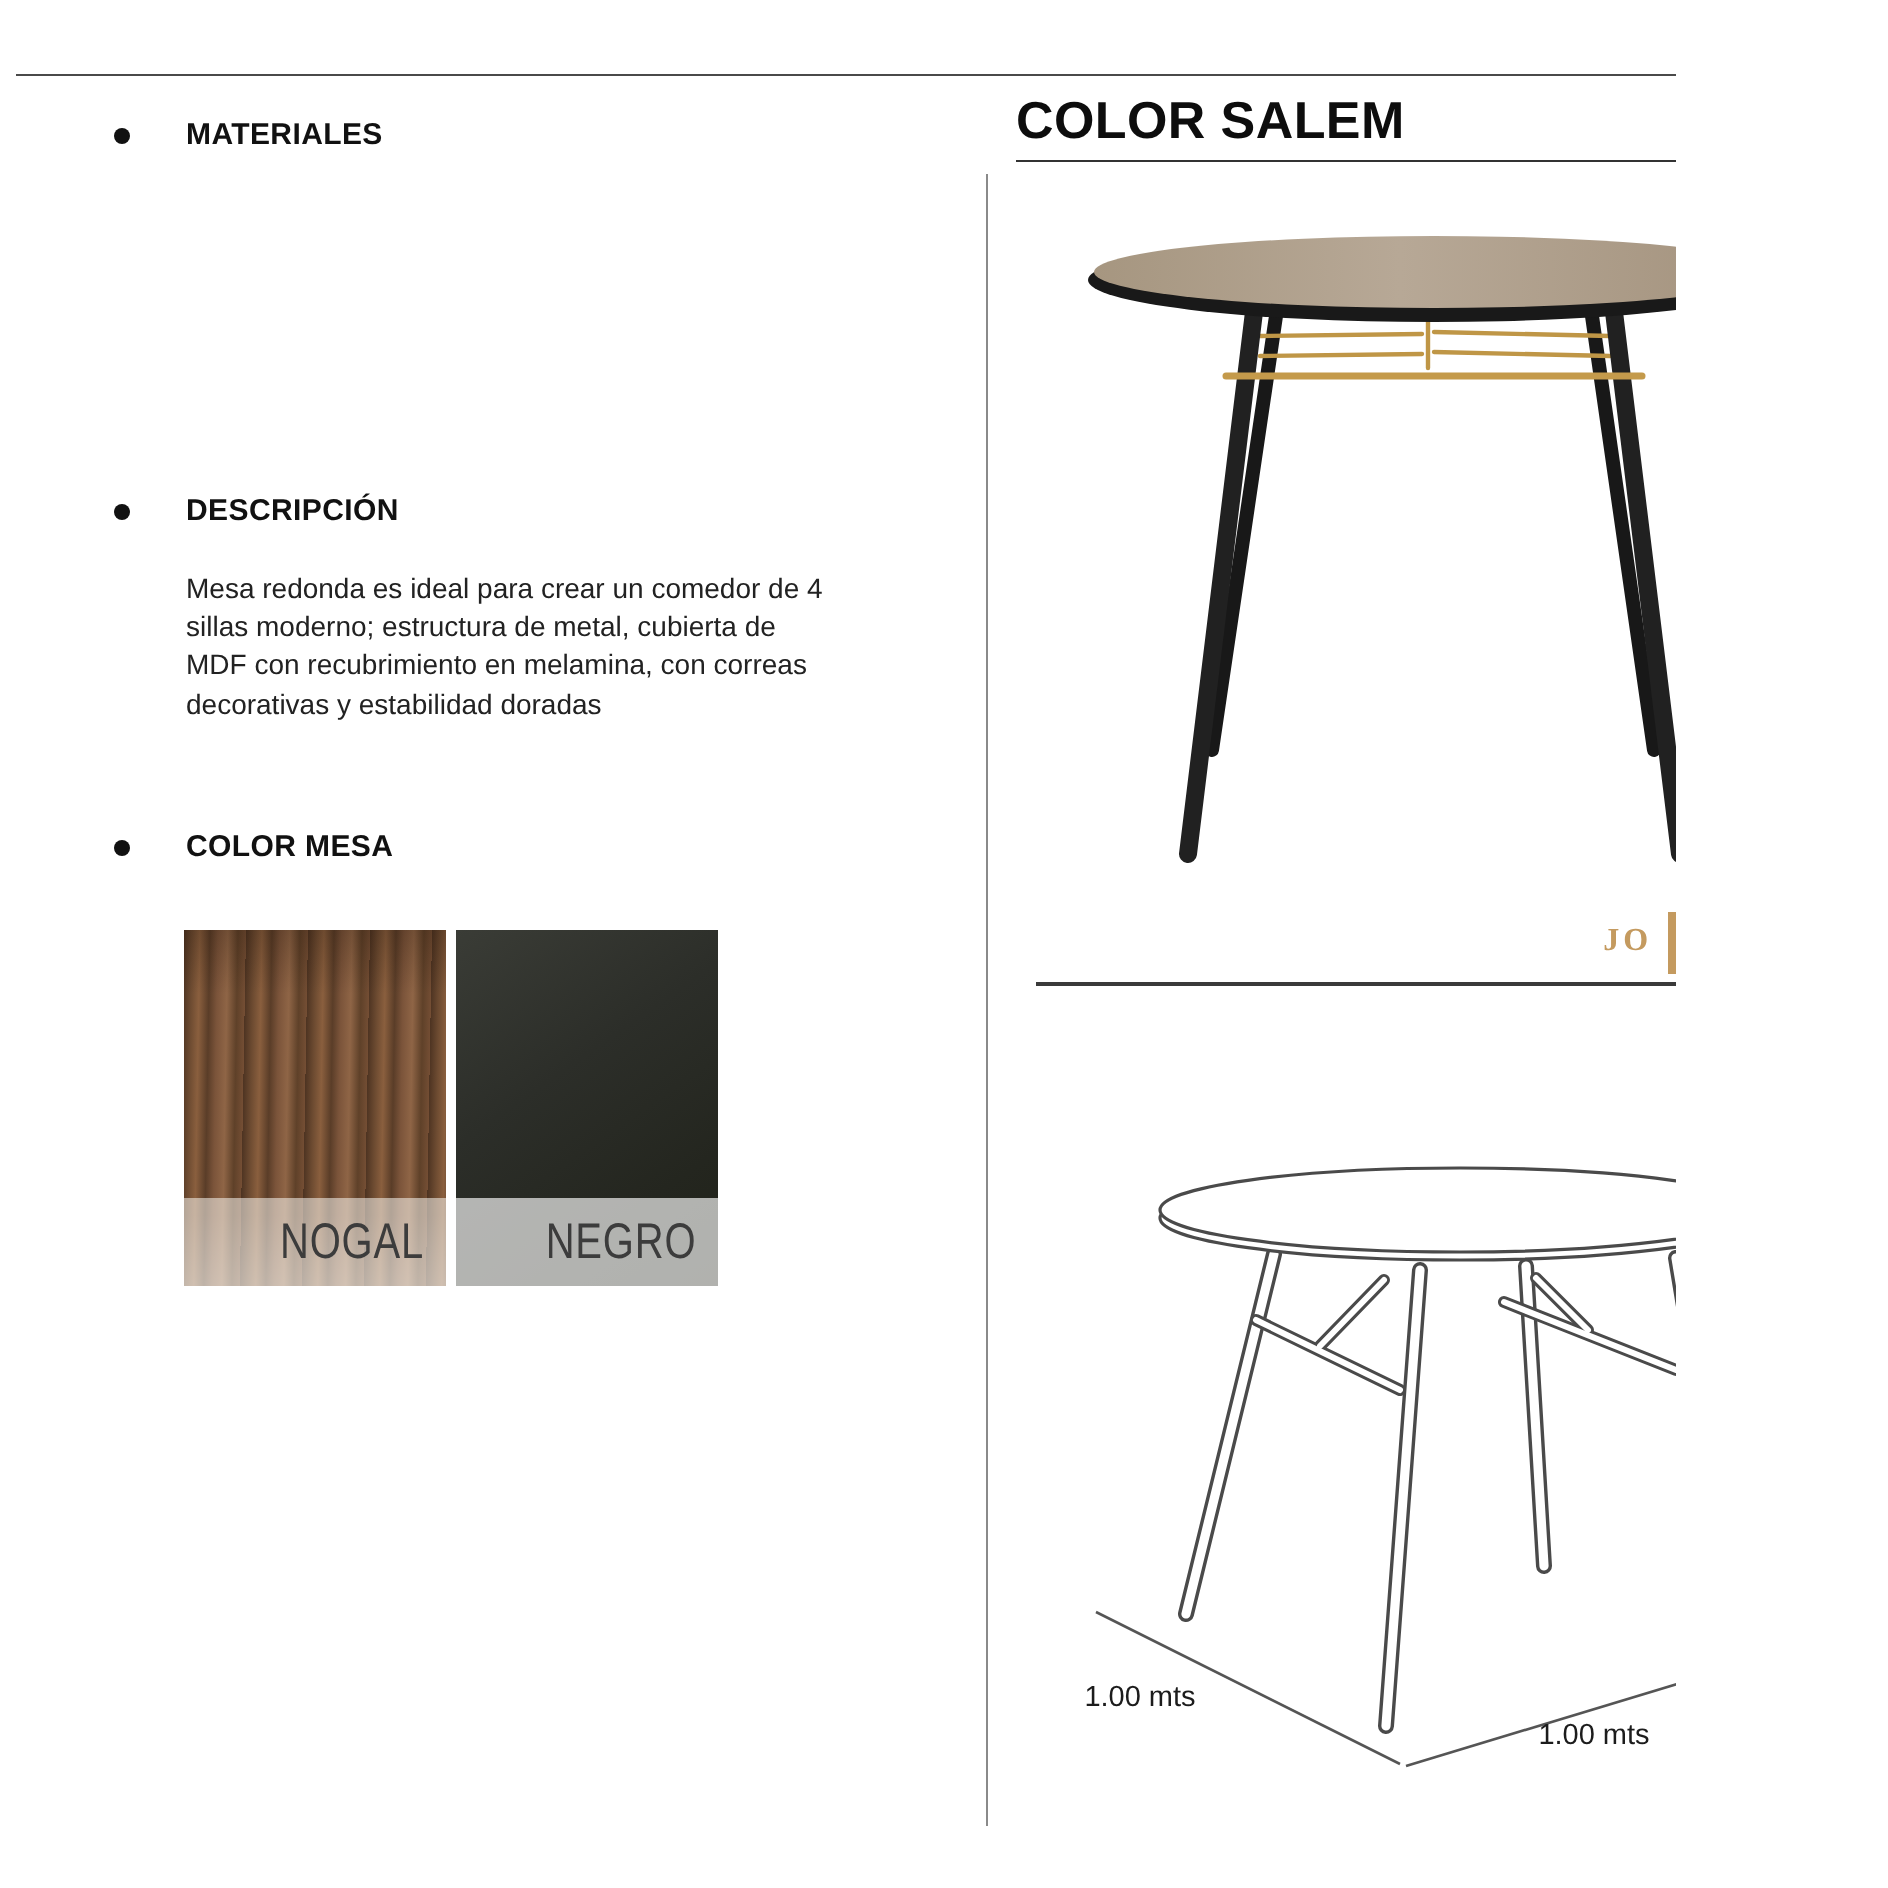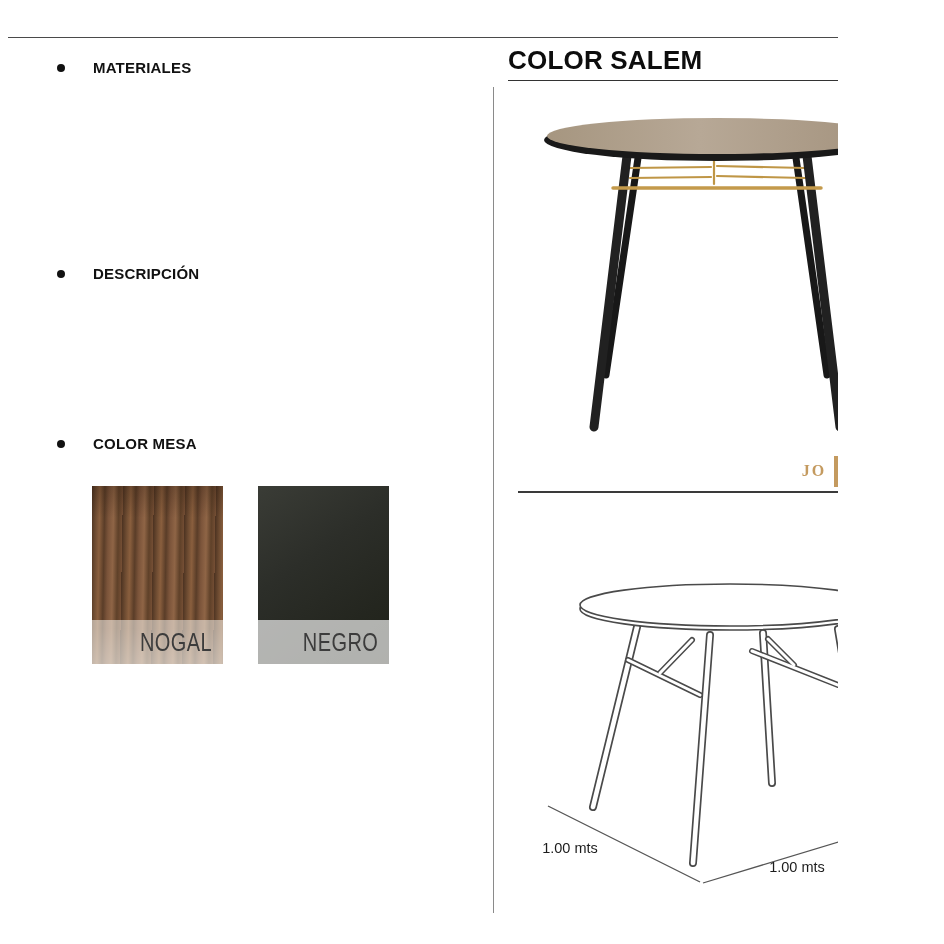--- a/index.html
+++ b/index.html
@@ -10,32 +10,31 @@
   .rule{position:absolute;background:#3f3f3f;}
   .top-rule{left:8px;top:37px;width:928px;height:1px;background:#4a4a4a;}
   
   .sec{position:absolute;left:57px;display:flex;align-items:center;}
   .bullet{width:8px;height:8px;border-radius:50%;background:#111;flex:0 0 auto;}
   .sec h2{margin:0 0 0 28px;font-size:15px;font-weight:bold;letter-spacing:.2px;color:#111;}
   .body-text{
     position:absolute;left:93px;margin:0;font-size:13.5px;line-height:18.8px;
     color:#222;white-space:pre-line;width:385px;
   }
-  .swatches{position:absolute;left:92px;top:486px;display:flex;gap:19px;}
+  .swatches{position:absolute;left:92px;top:465px;display:flex;gap:5px;}
   .swatch{position:relative;width:131px;height:178px;}
   .swatch-nogal{
     background:
       linear-gradient(180deg, rgba(30,15,5,.25) 0%, rgba(0,0,0,0) 18%, rgba(0,0,0,0) 80%, rgba(255,255,255,.18) 100%),
       repeating-linear-gradient(91deg,
         #4e3422 0px,#6d4b31 4px,#8a5f3e 8px,#5a3d28 13px,
         #7b543a 17px,#8f6546 22px,#5f4129 27px,#744e34 31px);
   }
   .swatch-negro{
     background:linear-gradient(145deg,#3a3c36 0%,#2c2e29 40%,#24261f 75%,#202218 100%);
-    margin-left:16px;
   }
   .swatch-label{
     position:absolute;left:0;right:0;bottom:0;height:44px;
     display:flex;align-items:center;justify-content:flex-end;
     padding-right:11px;box-sizing:border-box;
   }
   .swatch-nogal .swatch-label{background:rgba(250,247,242,.55);}
   .swatch-negro .swatch-label{background:rgba(255,255,255,.65);}
   .swatch-label span{
     font-size:25px;color:#3c3c3c;letter-spacing:.5px;
@@ -68,26 +67,30 @@
 
 <div class="page">
 
   <div class="rule top-rule"></div>
 
   <div class="sec" style="top:59px;">
     <span class="bullet"></span>
     <h2>MATERIALES</h2>
   </div>
 
-  <div class="sec" style="top:247px;margin-top:18px;">
+  <div class="sec" style="top:247px;">
     <span class="bullet"></span>
     <h2>DESCRIPCIÓN</h2>
   </div>
+  <p class="body-text" style="top:285px;line-height:19.2px;font-size:14px;">Mesa redonda es ideal para crear un comedor de 4
+sillas moderno; estructura de metal, cubierta de
+MDF con recubrimiento en melamina, con correas
+decorativas y estabilidad doradas</p>
 
-  <div class="sec" style="top:435px;">
+  <div class="sec" style="top:415px;">
     <span class="bullet"></span>
     <h2>COLOR MESA</h2>
   </div>
 
   <div class="swatches">
     <div class="swatch swatch-nogal">
       <div class="swatch-label">
         <span>NOGAL</span>
       </div>
     </div>

